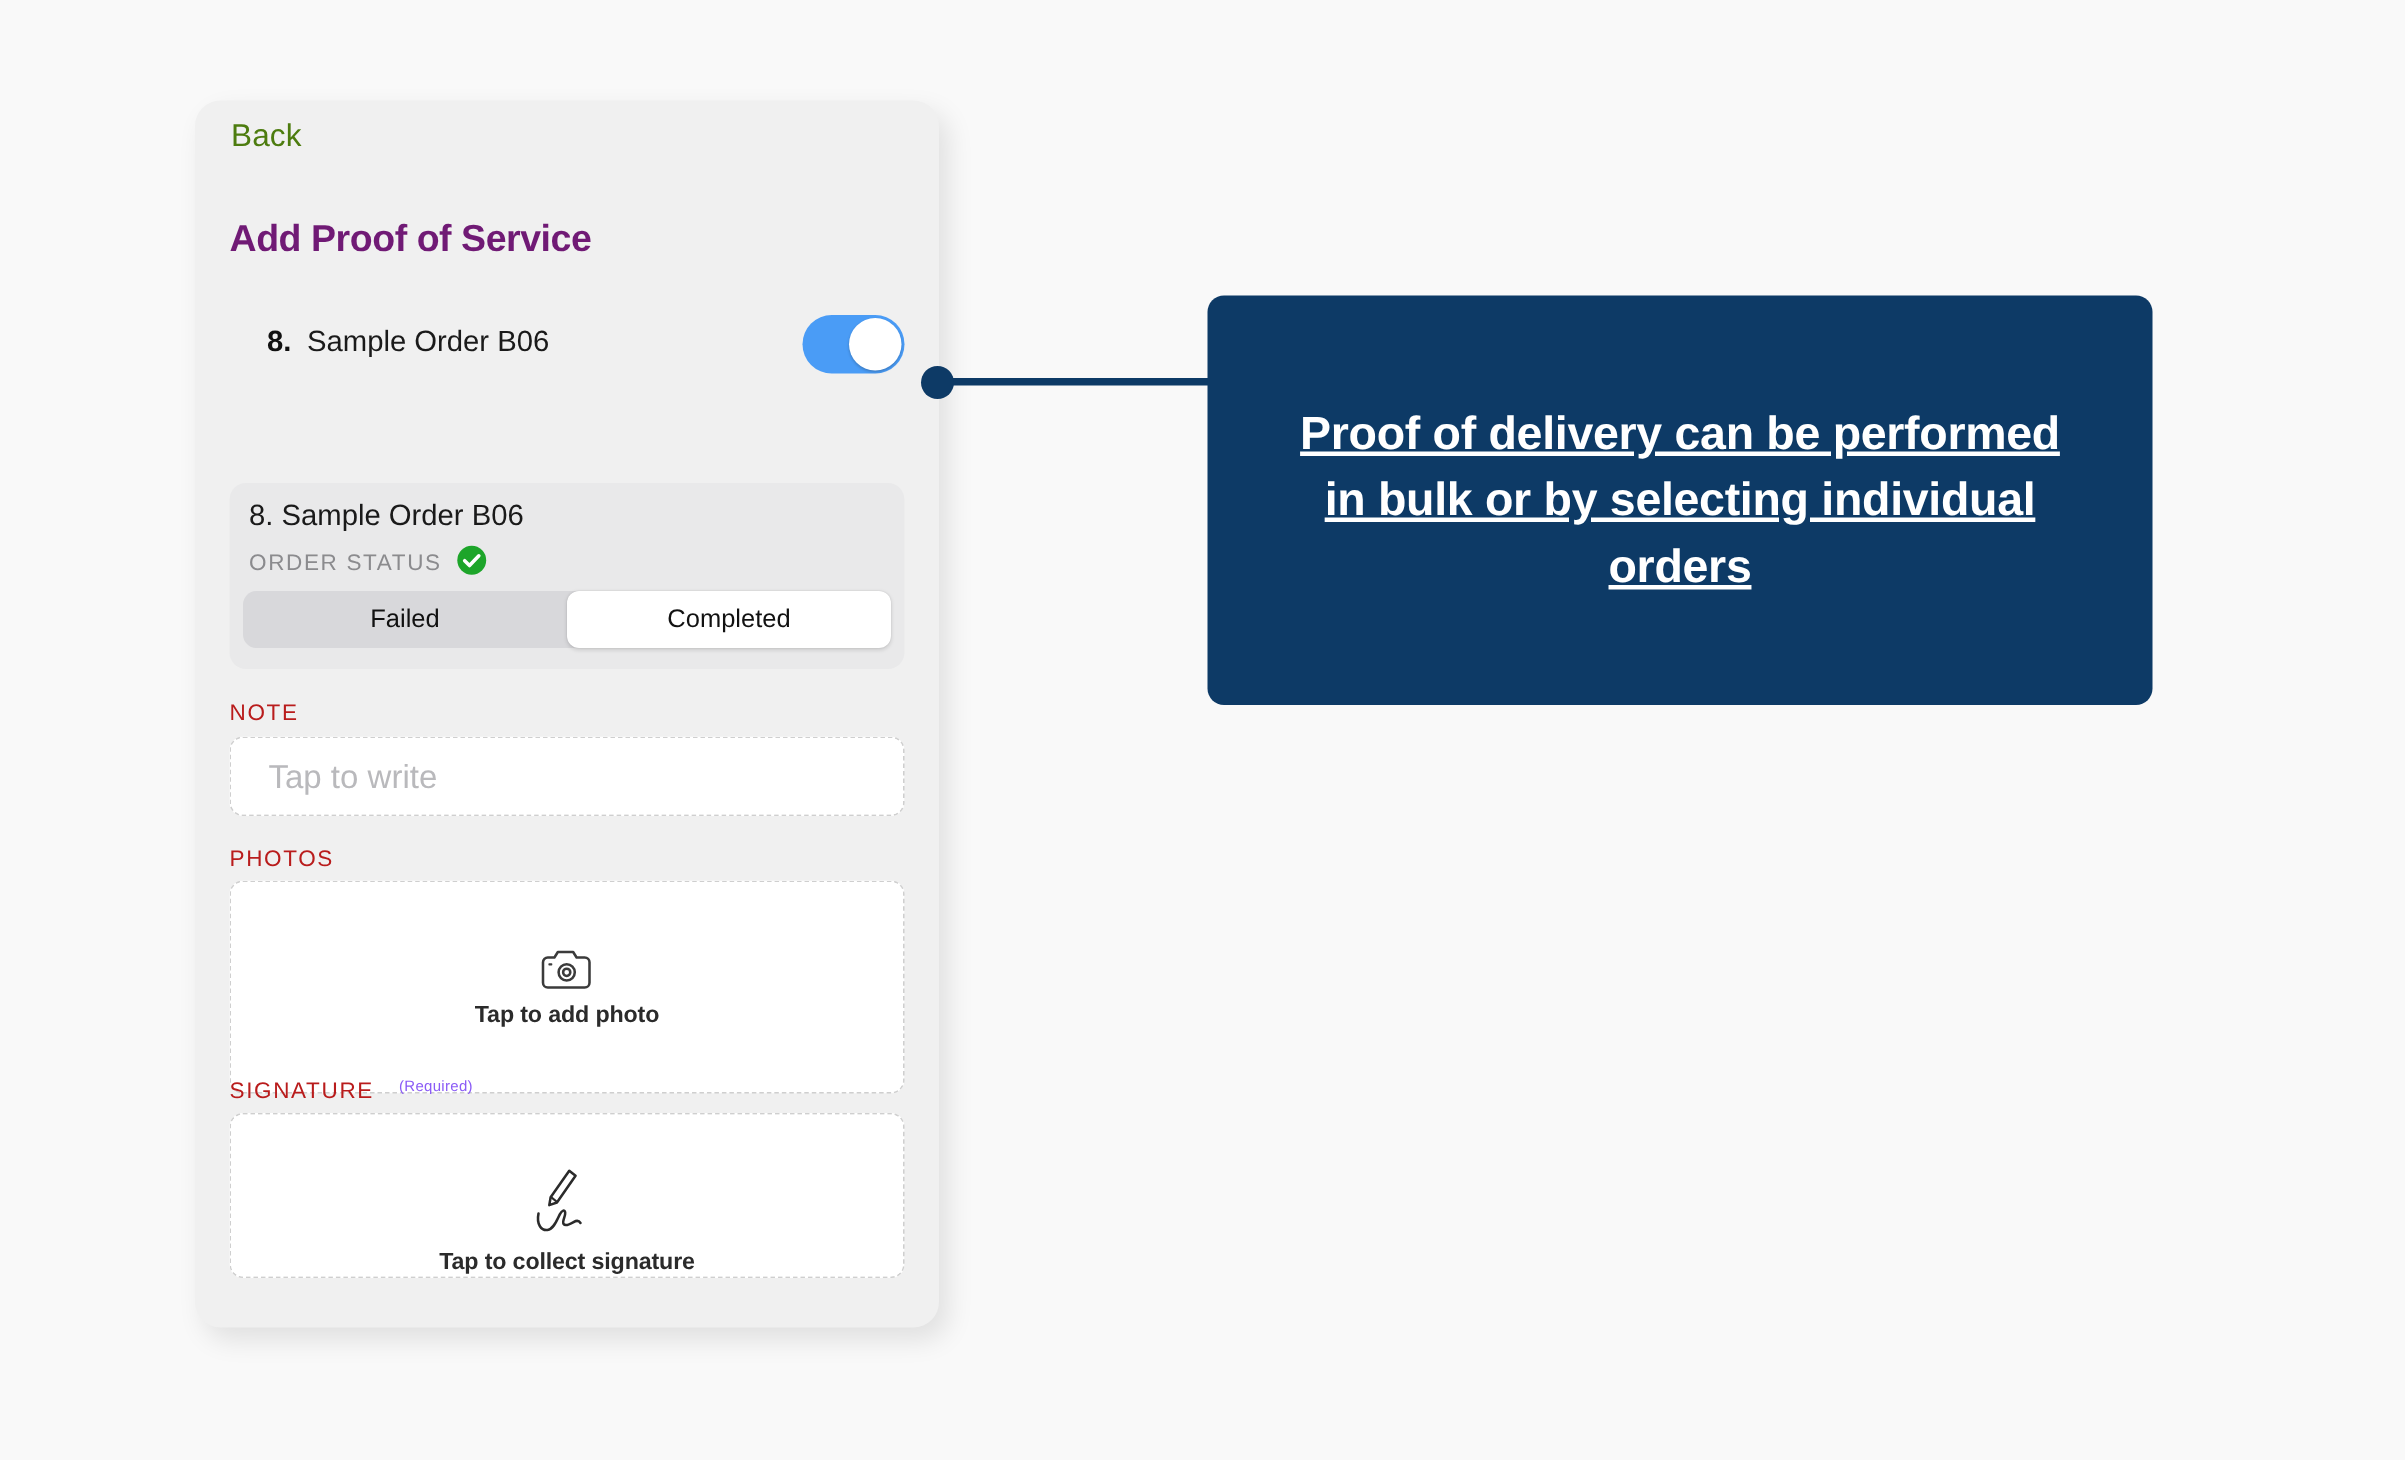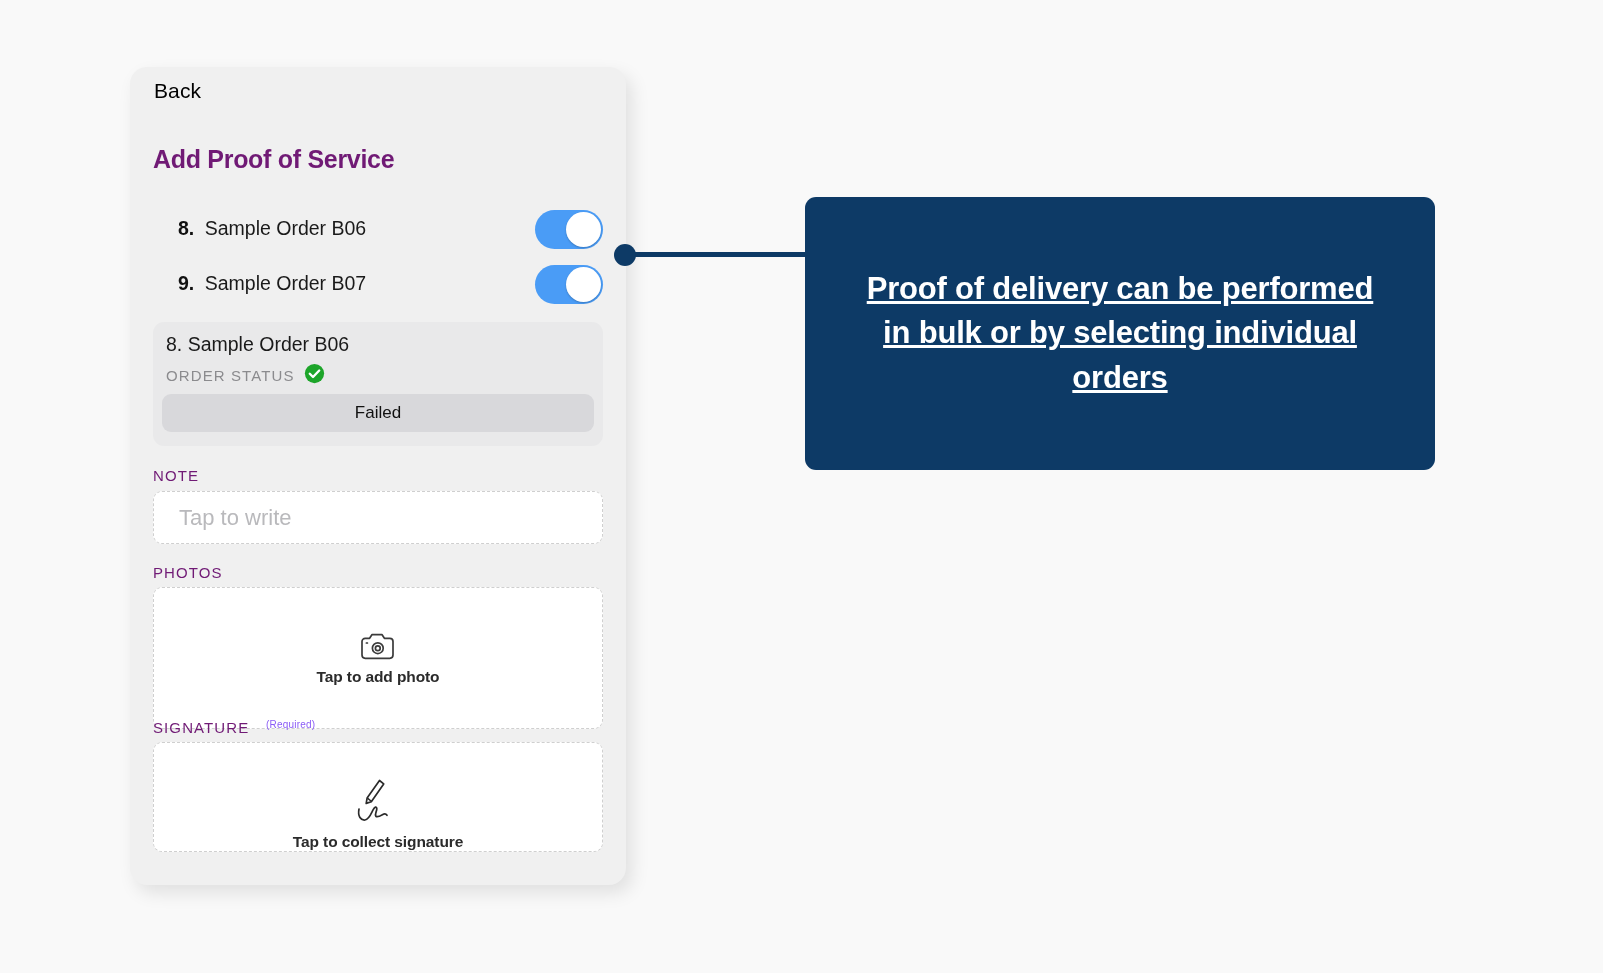--- a/index.html
+++ b/index.html
@@ -27,21 +27,21 @@
     border-radius: 17px;
     box-shadow: 6px 8px 18px rgba(0,0,0,0.10);
     overflow: hidden;
   }
 
   #back-link {
     position: absolute;
     left: 24px;
     top: 12px;
     font-size: 21px;
-    color: #000000;
+    color: #4d7c0f;
     letter-spacing: 0.1px;
     cursor: pointer;
   }
 
   #page-title {
     position: absolute;
     left: 23px;
     top: 78px;
     font-size: 25px;
     font-weight: bold;
@@ -149,21 +149,21 @@
   .segment.selected {
     background: #ffffff;
     box-shadow: 0 1px 3px rgba(0,0,0,0.14), 0 0 1px rgba(0,0,0,0.12);
   }
 
   
   .field-label {
     position: absolute;
     left: 23px;
     font-size: 15px;
-    color: #701a75;
+    color: #b91c1c;
     letter-spacing: 1.1px;
   }
   #note-label { top: 400px; }
   #photos-label { top: 497px; }
   #signature-label { top: 652px; }
   #signature-required {
     position: absolute;
     left: 136px;
     top: 652px;
     font-size: 10px;
@@ -270,40 +270,32 @@
   <div class="order-row" id="order-row-0">
     <div class="order-row-label">
       <span class="num" style="margin-right: 5px;">8.</span>
       <span>Sample Order B06</span>
     </div>
     <div class="ios-toggle">
       <div class="knob"></div>
     </div>
   </div>
 
-  <div class="order-row" id="order-row-1">
-    <div class="order-row-label">
-      <span class="num" style="margin-right: 5px;">9.</span>
-      <span>Sample Order B07</span>
-    </div>
-    <div class="ios-toggle">
-      <div class="knob"></div>
-    </div>
-  </div>
 
   <div id="order-status-card">
     <div id="order-status-card-title">8. Sample Order B06</div>
     <div id="order-status-label">ORDER STATUS</div>
     <svg id="order-status-check-icon" viewBox="0 0 24 24">
       <circle cx="12" cy="12" r="11" fill="#1da52a"></circle>
       <path d="M6.6 12.3 L10.3 16 L17.4 8.6" fill="none" stroke="#ffffff" stroke-width="2.7" stroke-linecap="round" stroke-linejoin="round"></path>
     </svg>
 
     <div id="segmented-control">
       <div class="segment">Failed</div>
+      <div class="segment selected">Completed</div>
     </div>
   </div>
 
   <div class="field-label" id="note-label">NOTE</div>
   <div class="dashed-box" id="note-box">
     <div id="note-placeholder">Tap to write</div>
   </div>
 
   <div class="field-label" id="photos-label">PHOTOS</div>
   <div class="dashed-box" id="photos-box">

